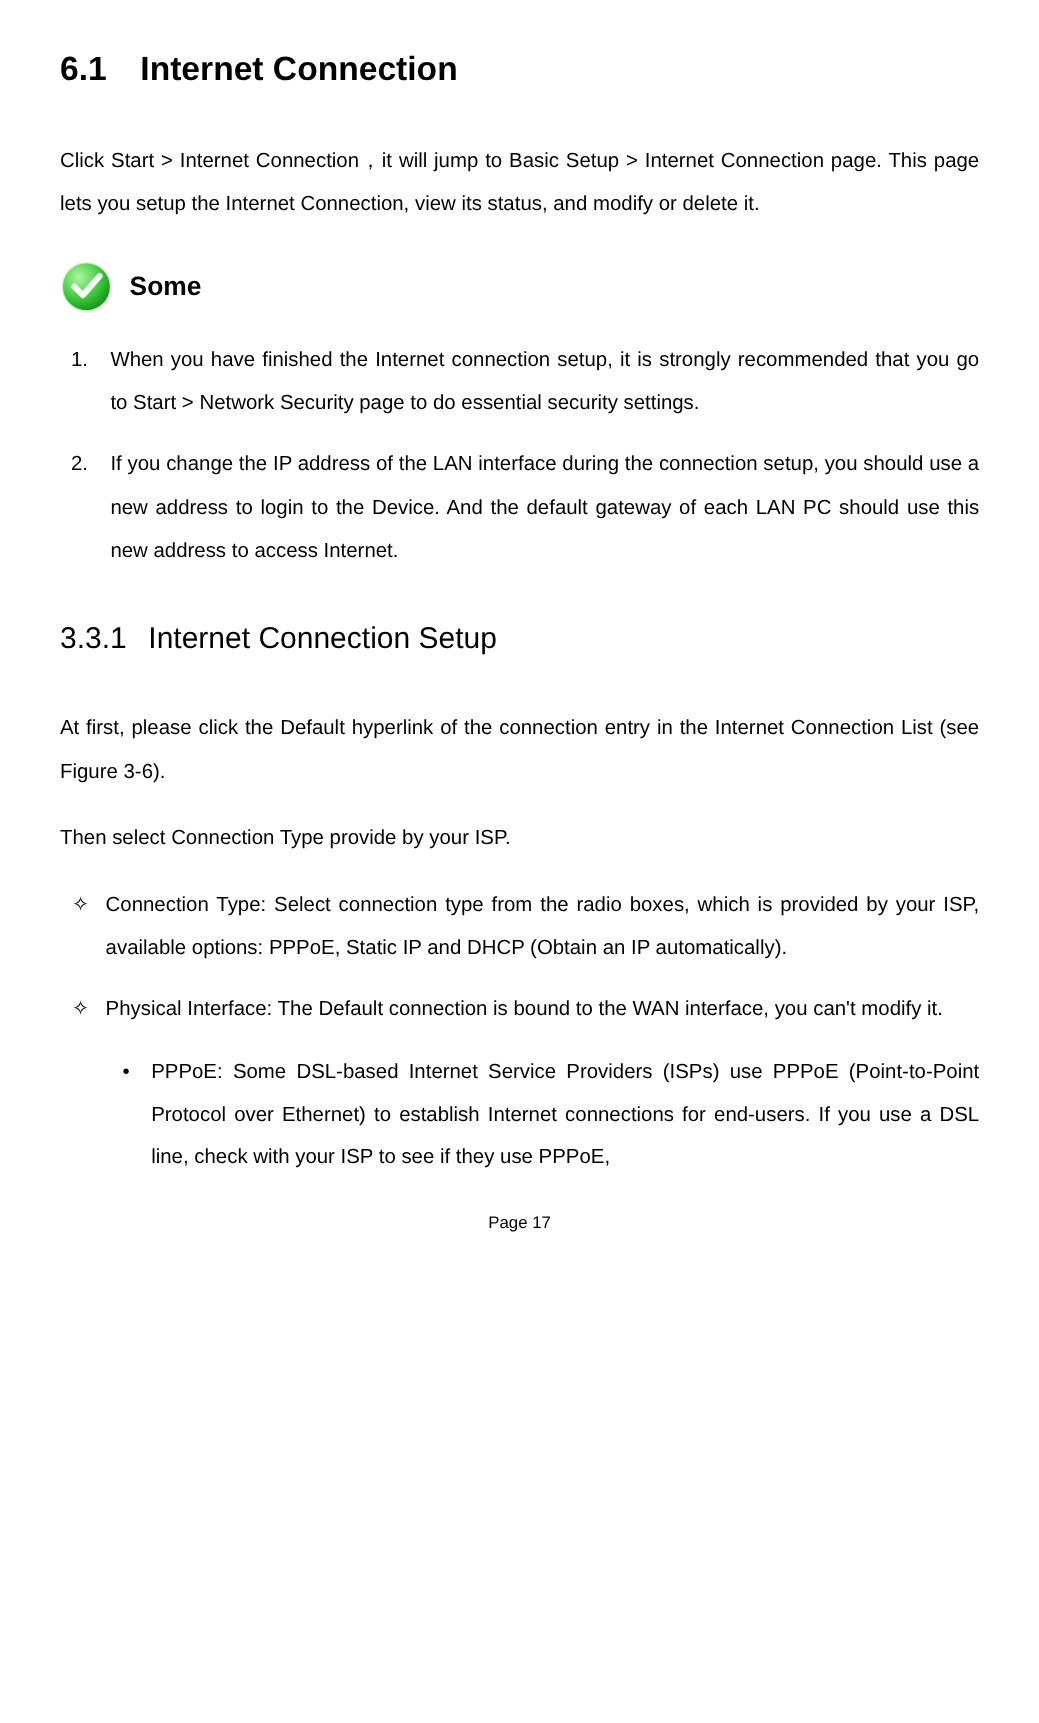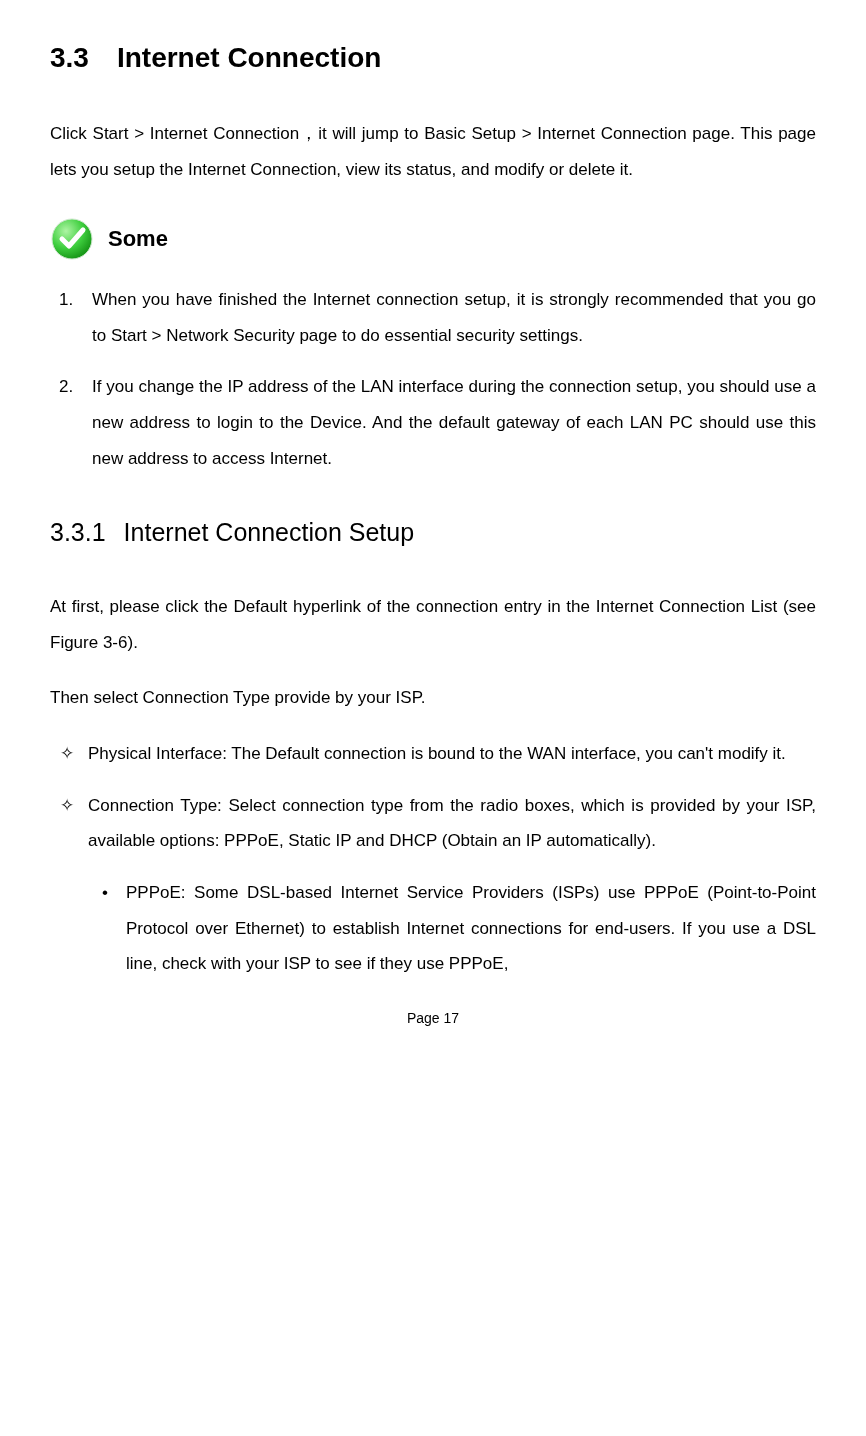--- a/index.html
+++ b/index.html
@@ -95,21 +95,21 @@
       text-align: center;
       font-size: 14px;
       margin-top: 28px;
       line-height: 1.2;
     }
   </style>
 </head>
 <body>
 
 <h1 class="section-title">
-  <span class="num">3.3</span><span>Internet Connection</span>
+  <span class="num">6.1</span><span>Internet Connection</span>
 </h1>
 
 <p>
   <span>Click </span><strong>Start &gt; Internet Connection</strong><span>，it will jump to </span><strong>Basic Setup &gt; Internet Connection</strong><span> page. This page lets you setup the Internet Connection, view its status, and modify or delete it.</span>
 </p>
 
 <div class="note-block">
   <div class="note-icon-bg">
     <svg viewBox="0 0 44 44">
       <defs>
@@ -142,24 +142,24 @@
 <p>
   <span>At first, please click the </span><strong>Default</strong><span> hyperlink of the connection entry in the </span><strong>Internet Connection List</strong><span> (see Figure 3-6).</span>
 </p>
 
 <p>
   <span>Then select </span><strong>Connection Type</strong><span> provide by your ISP.</span>
 </p>
 
 <ul class="diamond-list">
   <li>
-    <strong>Physical Interface:</strong><span> The Default connection is bound to the WAN interface, you can't modify it.</span>
+    <strong>Connection Type:</strong><span> Select connection type from the radio boxes, which is provided by your ISP, available options: PPPoE, Static IP and DHCP (Obtain an IP automatically).</span>
   </li>
   <li>
-    <strong>Connection Type:</strong><span> Select connection type from the radio boxes, which is provided by your ISP, available options: PPPoE, Static IP and DHCP (Obtain an IP automatically).</span>
+    <strong>Physical Interface:</strong><span> The Default connection is bound to the WAN interface, you can't modify it.</span>
   </li>
 </ul>
 
 <ul class="bullet-list">
   <li>
     <strong>PPPoE:</strong><span> Some DSL-based Internet Service Providers (ISPs) use PPPoE (Point-to-Point Protocol over Ethernet) to establish Internet connections for end-users. If you use a DSL line, check with your ISP to see if they use PPPoE,</span>
   </li>
 </ul>
 
 <div class="page-footer">

